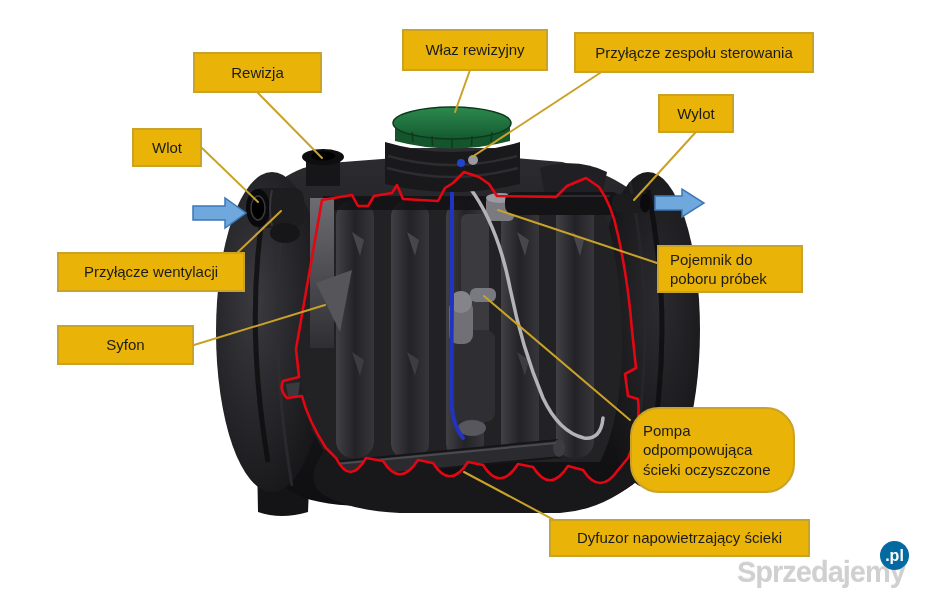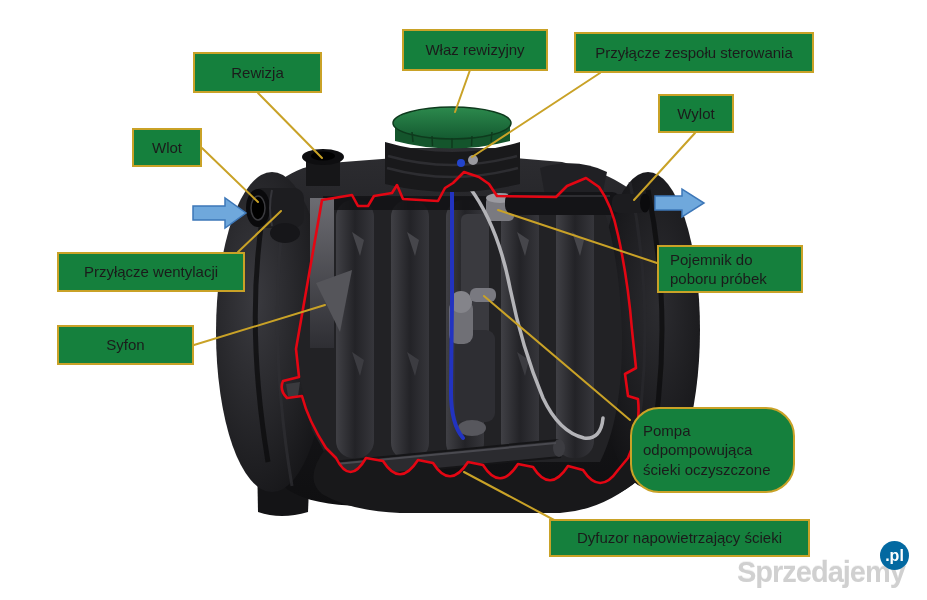--- a/index.html
+++ b/index.html
@@ -2,21 +2,21 @@
 <html><head>
 <meta charset="utf-8">
 <style>
   html,body{margin:0;padding:0;background:#ffffff;}
   #stage{
     position:relative;width:927px;height:600px;background:#ffffff;overflow:hidden;
     font-family:"Liberation Sans",sans-serif;
   }
   #tank-svg{position:absolute;left:0;top:0;}
   .label{
-    position:absolute;background:#15803d;border:2px solid #C9A227;color:#1b1b1b;
+    position:absolute;background:#eab308;border:2px solid #C9A227;color:#1b1b1b;
     font-size:15px;line-height:1.28;display:flex;align-items:center;justify-content:center;
     text-align:center;padding:2px 6px;box-sizing:border-box;
   }
   .label.align-left{justify-content:flex-start;text-align:left;padding-left:11px;}
   #watermark{
     position:absolute;left:737px;top:556px;color:#d0d0d0;font-size:29px;font-weight:bold;
     letter-spacing:-1px;text-shadow:0 1px 0 #ffffff, 0 -1px 0 #f2f2f2;
   }
   #watermark-badge{
     position:absolute;left:880px;top:541px;width:29px;height:29px;border-radius:50%;

